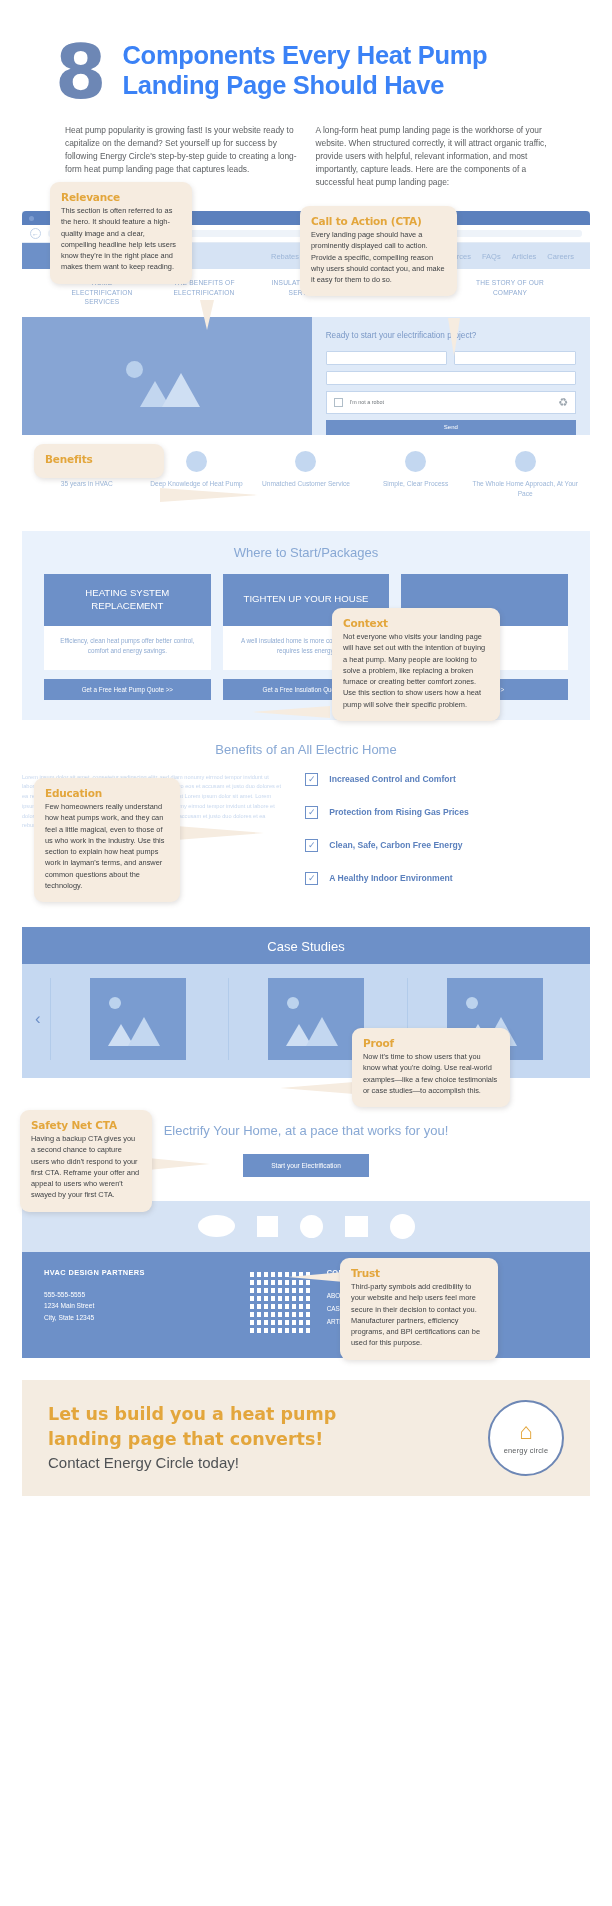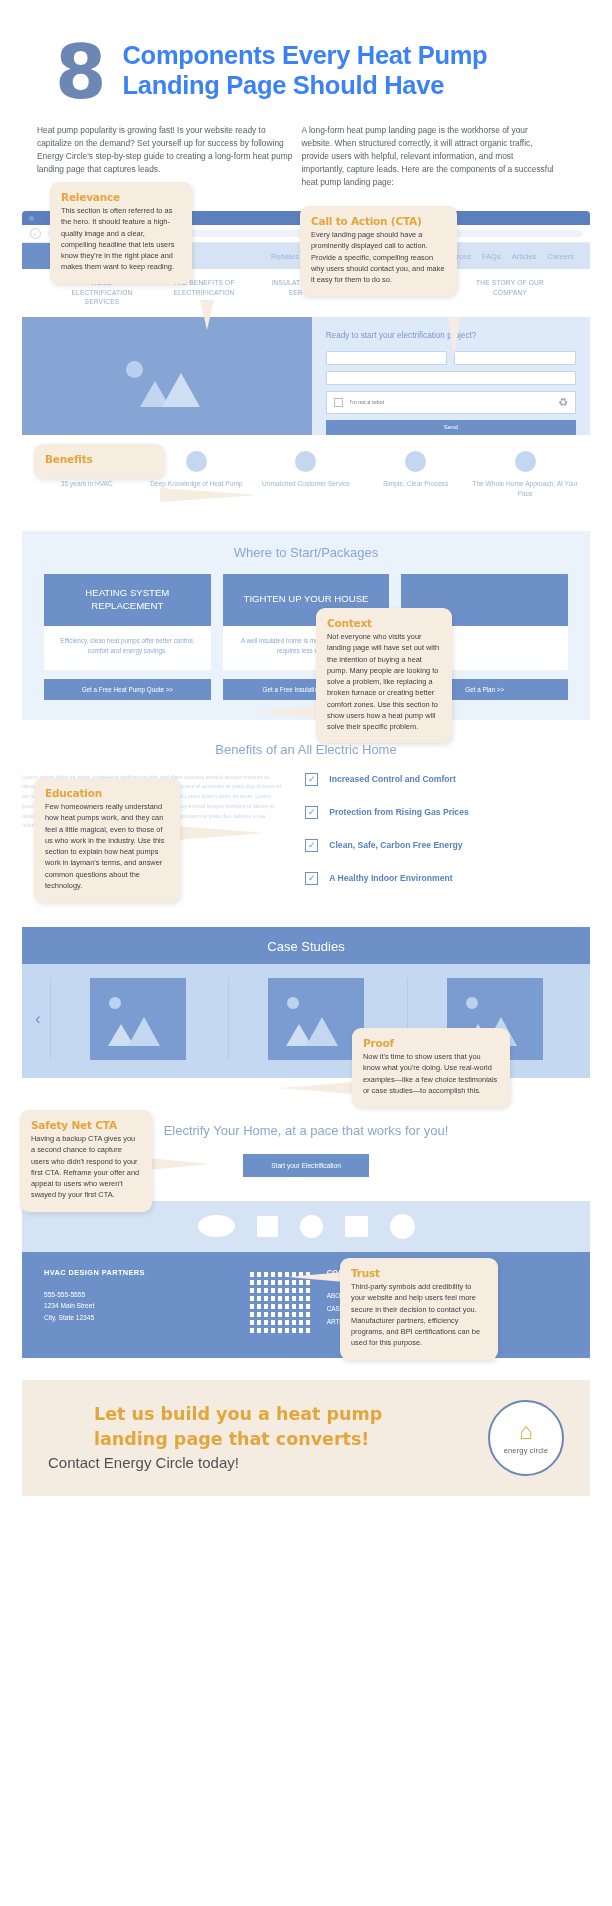--- a/index.html
+++ b/index.html
@@ -28,21 +28,21 @@
     font-size: 25.5px;
     font-weight: bold;
     color: #3b82f6;
     line-height: 1.16;
     letter-spacing: -0.3px;
     padding-top: 3px;
   }
   .intro {
     display: flex;
     gap: 9px;
-    padding: 18px 55px 0 37px;
+    padding: 18px 55px 0 65px;
   }
   .intro p {
     flex: 1;
     font-size: 8.4px;
     line-height: 1.55;
     color: #5d6063;
   }
 
   
   .mock {
@@ -243,21 +243,21 @@
   .f-item { font-size: 6.4px; line-height: 2.05; }
 
   
   .final-cta {
     background: #f4ece1; margin: 22px 22px 28px 22px;
     display: flex; align-items: center; padding: 20px 26px; gap: 14px;
   }
   .final-text { flex: 1; }
   .final-head {
     font-family: "DejaVu Sans", sans-serif; font-weight: bold;
-    font-size: 17.5px; color: #e3a63c; line-height: 1.2; margin-bottom: 4px; margin-left: 46px;
+    font-size: 17.5px; color: #e3a63c; line-height: 1.2; margin-bottom: 4px;
   }
   .final-sub { font-size: 15px; color: #4f5255; }
   .ec-logo {
     width: 76px; height: 76px; border-radius: 50%;
     border: 2px solid #6d87b5; background: #ffffff;
     display: flex; flex-direction: column; align-items: center;
     justify-content: center; gap: 3px; flex: 0 0 76px;
   }
   .ec-house { font-size: 23px; line-height: 1; color: #e3a63c; }
   .ec-name { font-size: 7.4px; color: #5d6063; letter-spacing: 0.2px; }
@@ -489,36 +489,36 @@
     <div class="final-sub">Contact Energy Circle today!</div>
   </div>
   <div class="ec-logo">
     <span class="ec-house">⌂</span>
     <span class="ec-name">energy circle</span>
   </div>
 </div>
 
 <div class="callout" style="left:50px; top:182px; width:142px;">
   <h4>Relevance</h4>
-  <p>This section is often referred to as the hero. It should feature a high-quality image and a clear, compelling headline that lets users know they're in the right place and makes them want to keep reading.</p>
+  <p>This section is often referred to as the hero. It should feature a high-quality image and a clear, compelling headline help lets users know they're in the right place and makes them want to keep reading.</p>
 </div>
 <div class="tail" style="left:200px; top:300px; border-left:7px solid transparent; border-right:7px solid transparent; border-top:30px solid #f6ece0;"></div>
 
 <div class="callout" style="left:300px; top:206px; width:157px;">
   <h4>Call to Action (CTA)</h4>
   <p>Every landing page should have a prominently displayed call to action. Provide a specific, compelling reason why users should contact you, and make it easy for them to do so.</p>
 </div>
 <div class="tail" style="left:448px; top:318px; border-left:6px solid transparent; border-right:6px solid transparent; border-top:38px solid #f6ece0;"></div>
 
 <div class="callout" style="left:34px; top:444px; width:130px;">
   <h4>Benefits</h4>
 </div>
 <div class="tail" style="left:160px; top:488px; border-top:7px solid transparent; border-bottom:7px solid transparent; border-left:98px solid #f6ece0;"></div>
 
-<div class="callout" style="left:316px; top:608px; width:136px;">
+<div class="callout" style="left:332px; top:608px; width:168px;">
   <h4>Context</h4>
   <p>Not everyone who visits your landing page will have set out with the intention of buying a heat pump. Many people are looking to solve a problem, like replacing a broken furnace or creating better comfort zones. Use this section to show users how a heat pump will solve their specific problem.</p>
 </div>
 <div class="tail" style="left:252px; top:706px; border-top:6px solid transparent; border-bottom:6px solid transparent; border-right:78px solid #f6ece0;"></div>
 
 <div class="callout" style="left:34px; top:778px; width:146px;">
   <h4>Education</h4>
   <p>Few homeowners really understand how heat pumps work, and they can feel a little magical, even to those of us who work in the industry. Use this section to explain how heat pumps work in layman's terms, and answer common questions about the technology.</p>
 </div>
 <div class="tail" style="left:176px; top:826px; border-top:7px solid transparent; border-bottom:7px solid transparent; border-left:88px solid #f6ece0;"></div>

